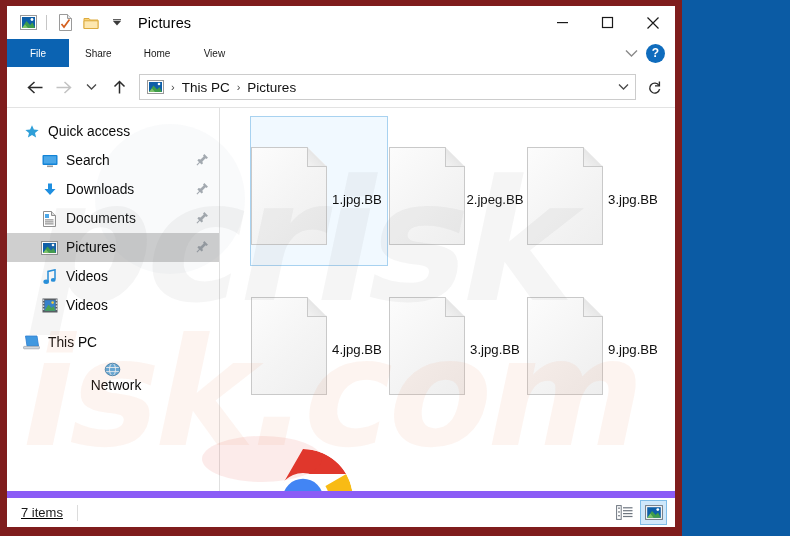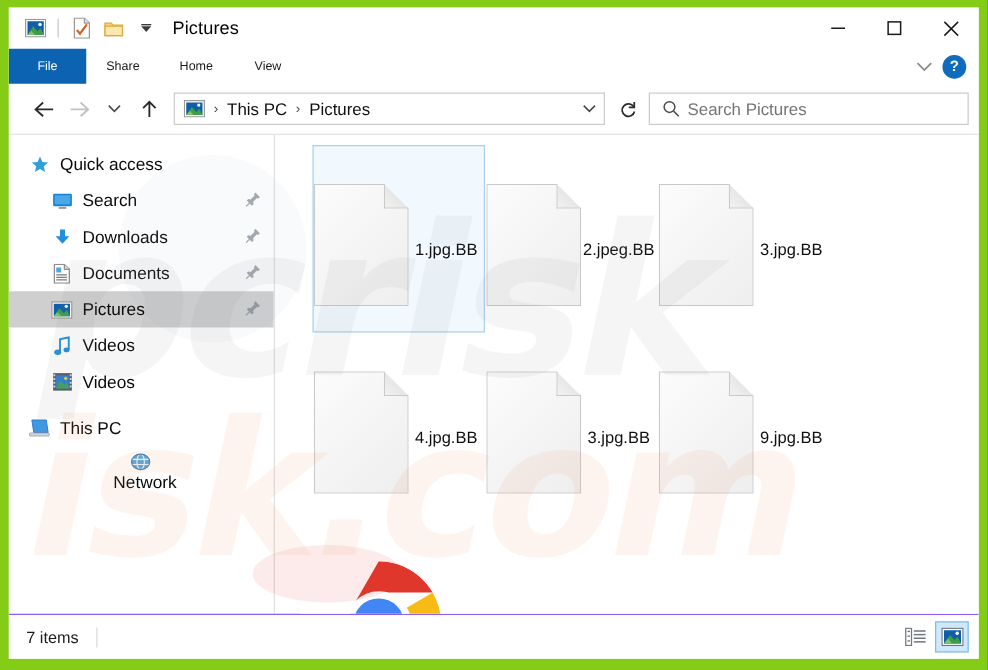--- a/index.html
+++ b/index.html
@@ -7,22 +7,22 @@
     width: 790px; height: 536px;
     font-family: "Liberation Sans", sans-serif;
     background: #0b5ba4;
     overflow: hidden;
   }
 
   
   #window {
     position: absolute;
     left: 0; top: 0;
-    width: 790px; height: 536px;
-    background: #84cc16;
+    width: 682px; height: 536px;
+    background: #7f1d1d;
     padding: 6px 7px 9px 7px;
     display: flex; flex-direction: column;
   }
   #window-inner {
     flex: 1 1 auto;
     background: #ffffff;
     display: flex; flex-direction: column;
     position: relative;
     overflow: hidden;
   }
@@ -175,24 +175,25 @@
     border-left: 1px solid #c9c9c9;
     border-bottom: 1px solid #c9c9c9;
   }
 
   
   .chrome-ico { width: 104px; height: 104px; }
 
   
   #statusbar {
     height: 36px; flex: 0 0 36px;
-    border-top: 1px solid #8b5cf6;
+    border-top: 7px solid #8b5cf6;
     display: flex; align-items: center;
     padding: 0 8px 0 14px;
     background: #ffffff;
+    text-decoration: underline;
   }
   #status-text { font-size: 13px; color: #1b1b1b; }
   #status-sep { width:1px; height:16px; background:#dcdcdc; margin-left:14px; }
   #view-btns { margin-left: auto; display: flex; align-items: center; gap: 2px; }
   .view-btn {
     width: 27px; height: 25px;
     display: flex; align-items: center; justify-content: center;
     border: 1px solid transparent;
   }
   .view-btn.active { background: #cfe8fb; border: 1px solid #7fbde8; }
@@ -359,29 +360,20 @@
         </div>
       </div>
 
       <div id="refresh-btn">
         <svg width="15" height="15" viewBox="0 0 15 15">
           <path d="M12 5.5 A5 5 0 1 0 12.6 9.2" stroke="#2b2b2b" stroke-width="1.4" fill="none"></path>
           <path d="M12.4 1.5 V5.9 H8" stroke="#2b2b2b" stroke-width="1.4" fill="none"></path>
         </svg>
       </div>
 
-      <div id="searchbox">
-        <span style="display:flex;">
-          <svg width="14" height="14" viewBox="0 0 14 14">
-            <circle cx="5.6" cy="5.6" r="4.3" fill="none" stroke="#4b4b4b" stroke-width="1.2"></circle>
-            <path d="M8.9 8.9 L13 13" stroke="#4b4b4b" stroke-width="1.2"></path>
-          </svg>
-        </span>
-        <input id="search-input" type="text" placeholder="Search Pictures" style="">
-      </div>
     </div>
 
     <div id="body-split">
 
       <div id="sidebar">
 
         <div class="nav-item root">
           <span class="nav-ico">
             <svg width="16" height="16" viewBox="0 0 16 16">
               <path d="M8 1.2 L9.9 5.6 L14.6 6 L11 9 L12.1 13.6 L8 11.1 L3.9 13.6 L5 9 L1.4 6 L6.1 5.6 Z" fill="#2f9fd8"></path>

